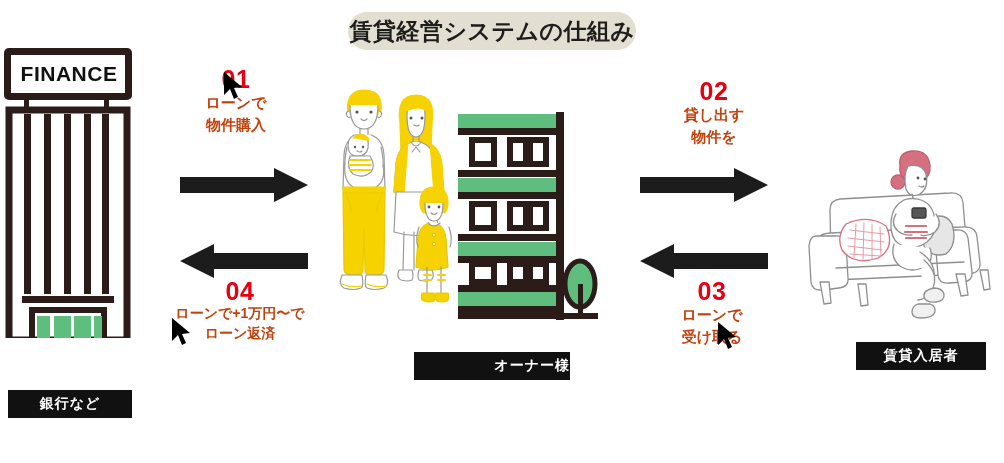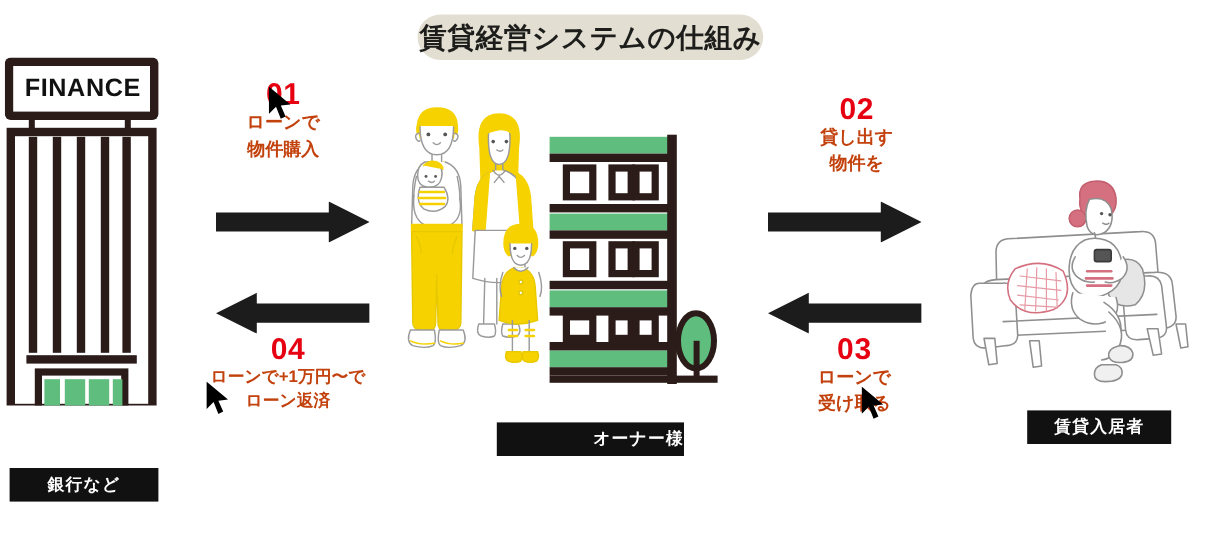--- a/index.html
+++ b/index.html
@@ -94,21 +94,21 @@
     font-weight: bold;
     display: flex;
     align-items: center;
     justify-content: center;
     letter-spacing: 1px;
     height: 28px;
     white-space: nowrap;
   }
   #plate-bank   { left: 8px;   top: 342px; width: 124px; margin-top: 48px; }
   #plate-owner  { left: 414px; top: 352px; width: 156px; justify-content: flex-end; }
-  #plate-tenant { left: 856px; top: 342px; width: 120px; }
+  #plate-tenant { left: 856px; top: 342px; width: 130px; }
 
   
   .cursor { position: absolute; pointer-events: none; }
   #cursor-a { left: 224px; top: 72px; }
   #cursor-b { left: 172px; top: 318px; }
   #cursor-c { left: 718px; top: 322px; }
 </style>
 </head>
 <body>
 

